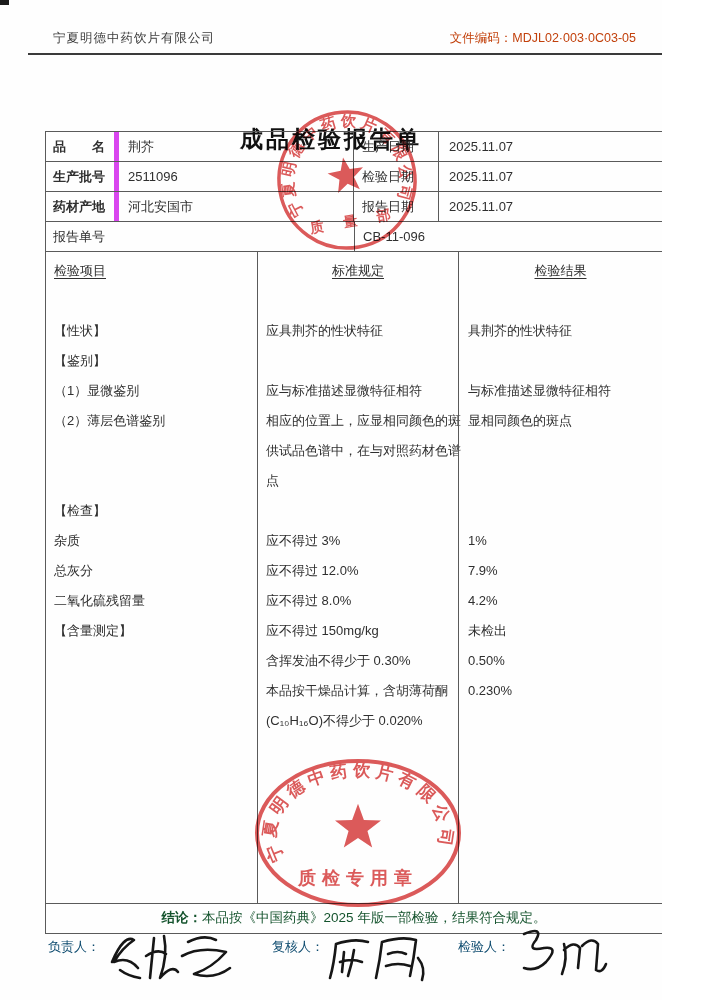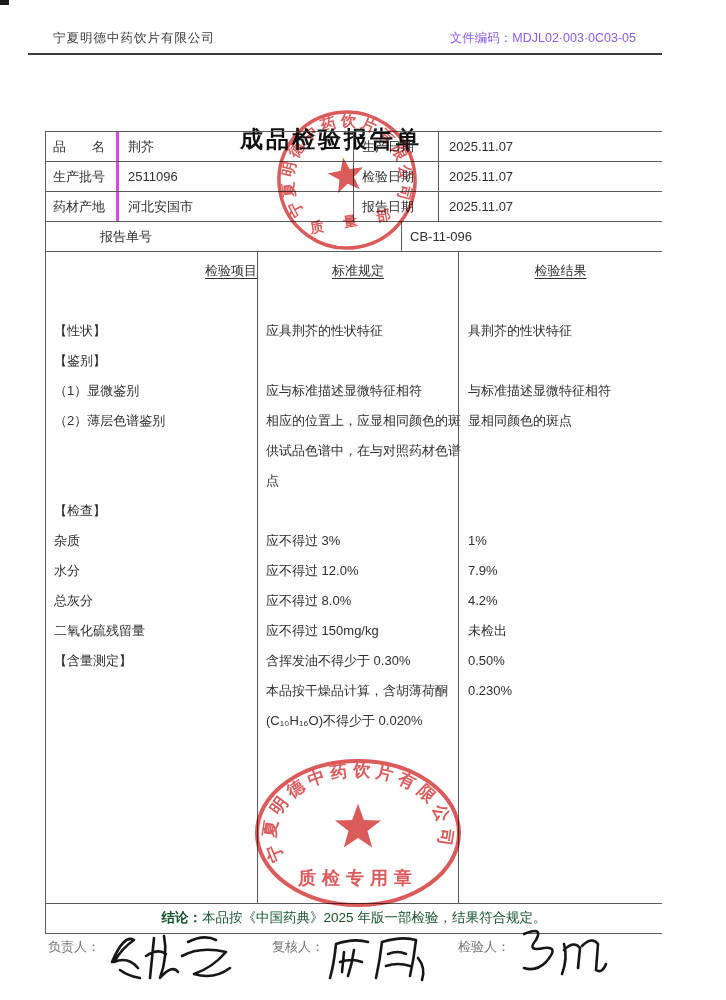--- a/index.html
+++ b/index.html
@@ -5,58 +5,58 @@
   * { margin:0; padding:0; box-sizing:border-box; }
   html,body { background:#ffffff; }
   body { font-family:"Liberation Sans","DejaVu Sans",sans-serif; color:#2f2f2f; }
   .page { position:relative; width:662px; height:1000px; background:#fefefe; overflow:hidden; }
 
   
   .corner-mark { position:absolute; left:0; top:0; width:9px; height:5px; background:#1c1c1c; }
 
   
   .hdr-company { position:absolute; left:53px; top:30px; font-size:12.5px; color:#3c3c3c; letter-spacing:1px; }
-  .hdr-code { position:absolute; right:26px; top:30px; font-size:12.5px; color:#8b5cf6;margin-left:22px; }
+  .hdr-code { position:absolute; right:26px; top:30px; font-size:12.5px; color:#c2410c;margin-left:22px; }
   .hdr-rule { position:absolute; left:28px; top:53px; width:672px; height:2px; background:#3a3a3a; }
 
   .doc-title { position:absolute; left:0; top:84px; width:100%; text-align:center;
                font-size:23px; font-weight:bold; color:#111; letter-spacing:3px;margin-top:40px; }
 
   
   .main-table { position:absolute; left:45px; top:131px; width:618px; border:1px solid #5a5a5a; background:transparent; }
 
   .info-row { display:grid; grid-template-columns:73px 235px 85px 1fr; height:30px; border-bottom:1px solid #5a5a5a; }
   .info-row .cell { font-size:13px; line-height:29px; white-space:nowrap; overflow:visible; }
-  .cell.l1 { padding-left:7px; border-right:3px solid #d946ef; }
+  .cell.l1 { padding-left:7px; border-right:5px solid #d946ef;font-weight:bold; }
   .cell.v1 { padding-left:9px; border-right:1px solid #5a5a5a; }
   .cell.l2 { padding-left:8px; border-right:1px solid #5a5a5a; }
   .cell.v2 { padding-left:10px; }
   .report-row { display:grid; grid-template-columns:308px 1fr; height:30px; border-bottom:1px solid #5a5a5a; }
-  .report-row .rcell { font-size:13px; line-height:29px; padding-left:7px;margin-left:47px; }
+  .report-row .rcell { font-size:13px; line-height:29px; padding-left:7px; }
   .report-row .rval { border-left:1px solid #5a5a5a; padding-left:8px; }
 
   
   .inspection { display:grid; grid-template-columns:211px 201px 1fr; height:652px; border-bottom:1px solid #5a5a5a; }
   .icol { overflow:visible; padding-top:4px; }
   .icol + .icol { border-left:1px solid #5a5a5a; }
   .iline { height:30px; line-height:30px; font-size:13px; white-space:nowrap; }
   .icol.c1 .iline { padding-left:8px; }
   .icol.c2 .iline { padding-left:8px; }
   .icol.c3 .iline { padding-left:9px; }
   .iline.head { font-size:13px; }
-  .icol.c1 .iline.head { padding-left:8px;text-align:right; }
+  .icol.c1 .iline.head { padding-left:8px; }
   .icol.c2 .iline.head, .icol.c3 .iline.head { text-align:center; padding-left:0; }
   .iline.head span { text-decoration:underline; text-underline-offset:3px; }
 
   
   .conclusion { height:29px; line-height:28px; text-align:center; font-size:13.5px; color:#14532d; }
   .conclusion .clabel { font-weight:bold; }
 
   
-  .sig-label { position:absolute; font-size:13px; color:#737373; }
+  .sig-label { position:absolute; font-size:13px; color:#0c4a6e; }
   .sig-svg { position:absolute; }
   .sig-svg path { fill:none; stroke:#161616; stroke-width:2.6; stroke-linecap:round; stroke-linejoin:round; }
 
   
   .stamp { position:absolute; mix-blend-mode:multiply; opacity:0.9; }
   .stamp-upper { left:272px; top:104px; transform:rotate(-10deg); }
   .stamp-lower { left:250px; top:756px; }
 </style>
 </head>
 <body>
@@ -103,21 +103,20 @@
           <div class="iline head"><span>检验项目</span></div>
           <div class="iline"></div>
           <div class="iline">【性状】</div>
           <div class="iline">【鉴别】</div>
           <div class="iline">（1）显微鉴别</div>
           <div class="iline">（2）薄层色谱鉴别</div>
           <div class="iline"></div>
           <div class="iline"></div>
           <div class="iline">【检查】</div>
           <div class="iline">杂质</div>
-          <div class="iline">水分</div>
           <div class="iline">总灰分</div>
           <div class="iline">二氧化硫残留量</div>
           <div class="iline">【含量测定】</div>
           <div class="iline"></div>
           <div class="iline"></div>
         </div>
       <div class="icol c2" id="col-standard">
           <div class="iline head"><span>标准规定</span></div>
           <div class="iline"></div>
           <div class="iline">应具荆芥的性状特征</div>

